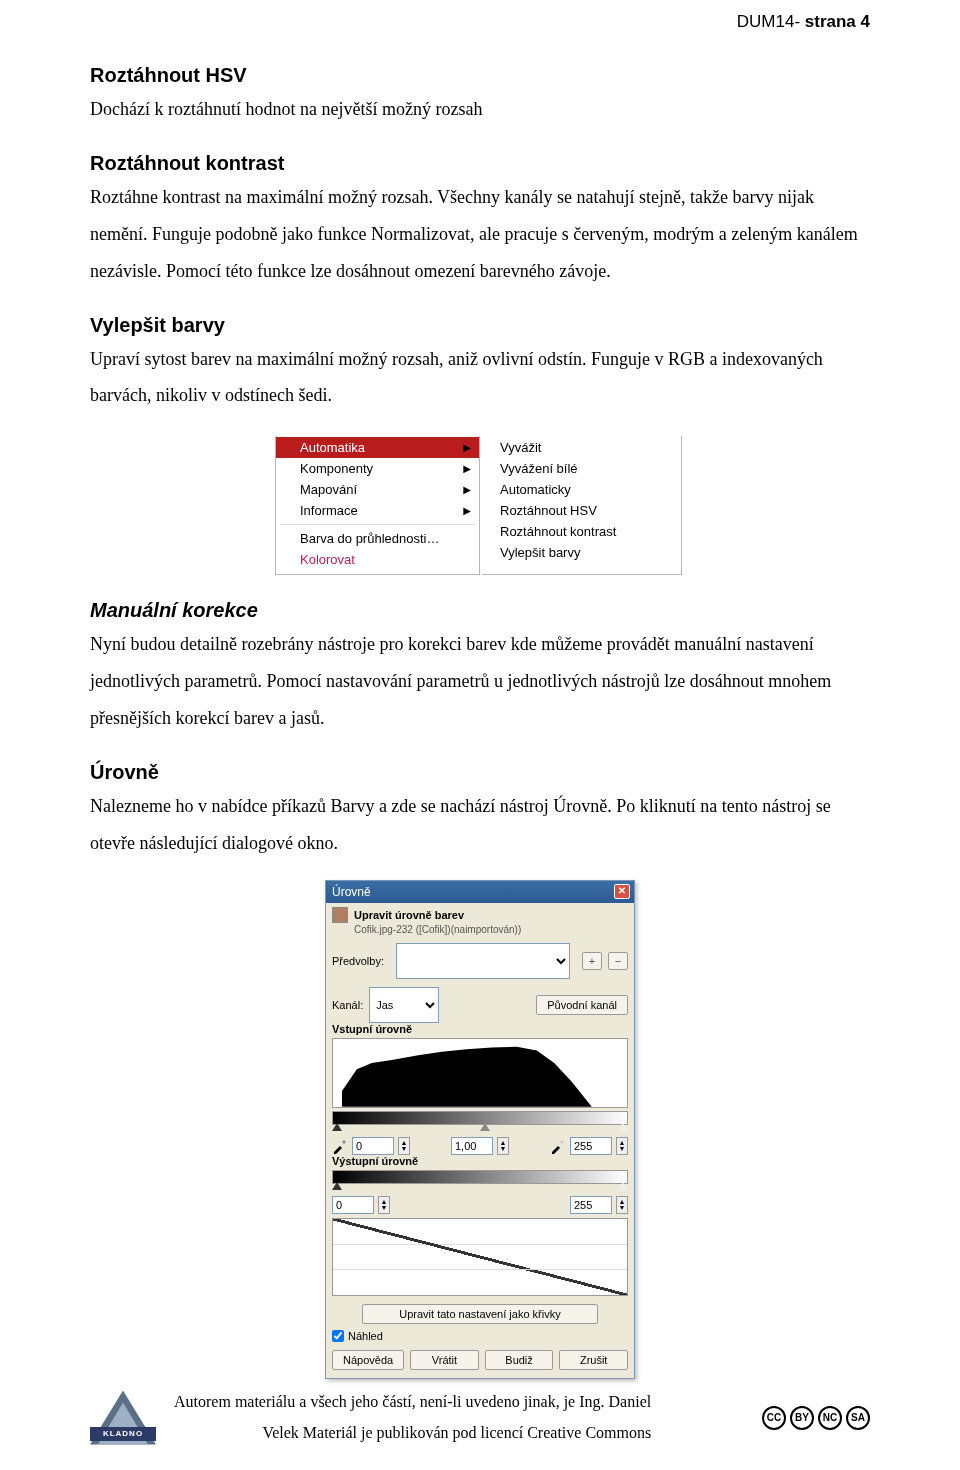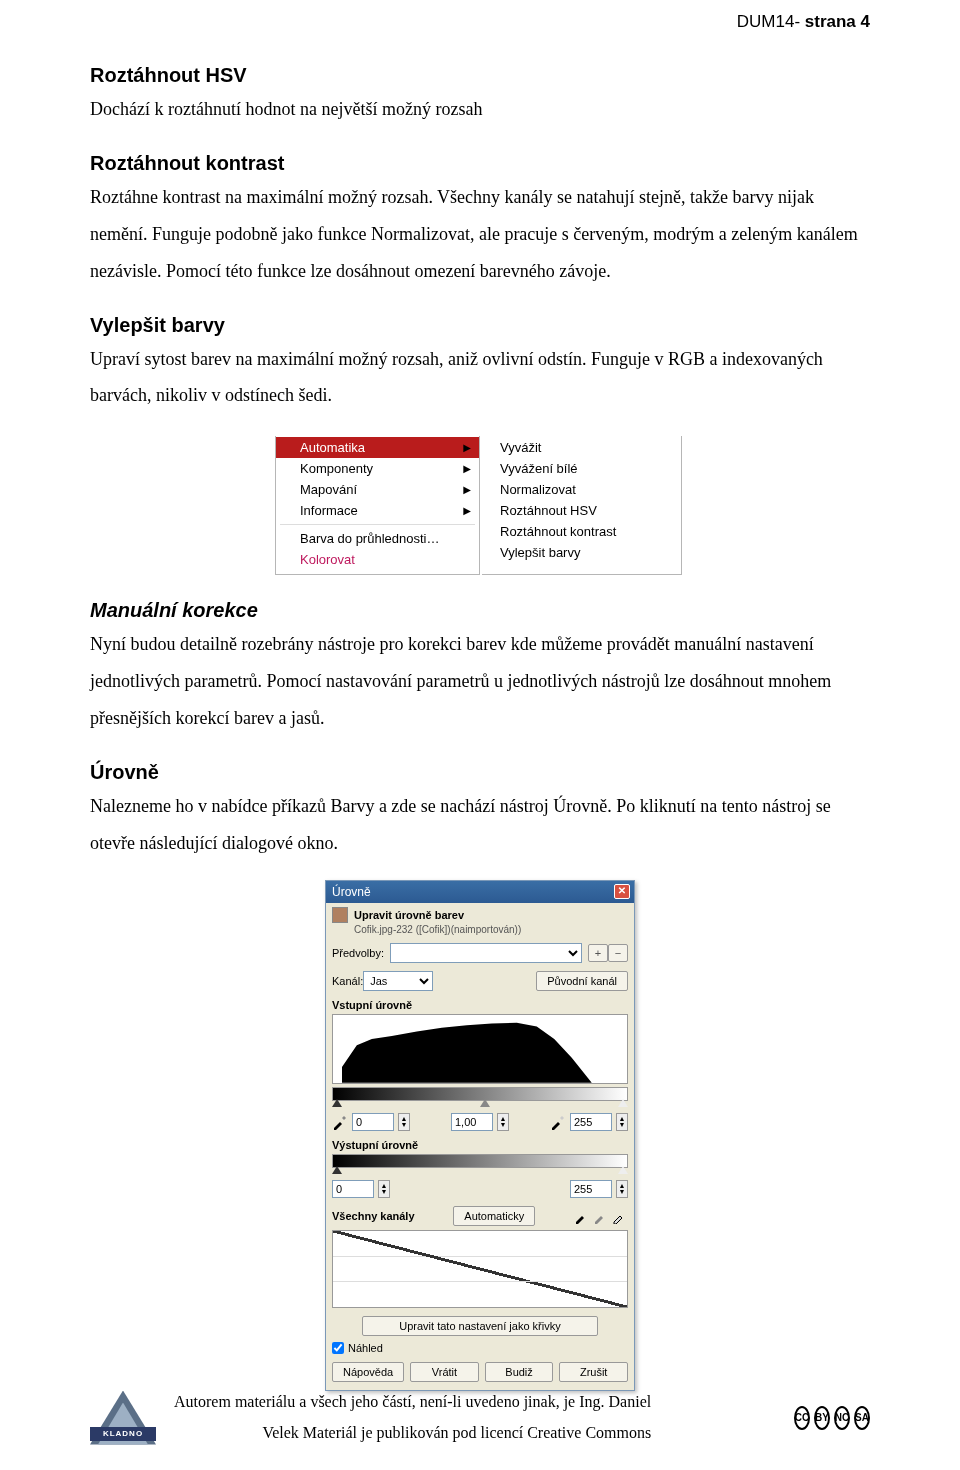--- a/index.html
+++ b/index.html
@@ -114,36 +114,36 @@
   }
   .dlg-body { padding: 4px 6px 8px 6px; }
   .titleline {
     display:flex; align-items:center; gap:6px;
     font-weight:700;
   }
   .thumb {
     width:16px;height:16px;background:#b08060;border:1px solid #888;
   }
   .subline { color:#555; font-size:10px; padding-left:22px; margin-top:1px; }
-  .row { display:flex; align-items:center; margin-top:8px; }
+  .row { display:flex; align-items:center; gap:6px; margin-top:8px; }
   .iconbtn {
     width:20px;height:18px;border:1px solid #999;background:#f5f3ea;
     border-radius:2px;display:inline-flex;align-items:center;justify-content:center;
     font-size:11px;color:#555;
   }
   .row.between { justify-content:space-between; }
   select.combo {
-    height:20px;border:1px solid #7f9db9;font-size:11px;background:#fff;
+    height:36px;border:1px solid #7f9db9;font-size:11px;background:#fff;
     padding:0 2px;
   }
   .btn {
     height:20px;border:1px solid #999;background:#f5f3ea;border-radius:2px;
     padding:0 10px;font-size:11px;
   }
-  .section-label { font-weight:700; margin-top:8px; display:block; }
+  .section-label { font-weight:700; display:block; }
   .histogram {
     height:70px; width:100%;
     background:#fff;border:1px solid #999;
     position:relative;overflow:hidden;
     margin-top:3px;
   }
   .hist-fill {
     position:absolute;left:3%;right:12%;bottom:0;height:92%;
     background:#000;
     clip-path: polygon(0% 100%, 0% 75%, 6% 40%, 12% 30%, 20% 25%, 30% 18%, 40% 12%, 50% 8%, 60% 5%, 70% 4%, 78% 10%, 85% 30%, 92% 60%, 100% 100%);
@@ -192,21 +192,21 @@
   }
   .logo {
     width:66px;height:54px;position:relative;
   }
   .logo .tri1{position:absolute;inset:0;clip-path:polygon(50% 0,100% 100%,0 100%);background:#5b6f87;}
   .logo .tri2{position:absolute;left:8px;right:8px;top:12px;bottom:0;clip-path:polygon(50% 0,100% 100%,0 100%);background:#9db0c4;}
   .logo .band{position:absolute;left:0;right:0;bottom:4px;height:14px;background:#2b3a66;color:#fff;font:700 8px/14px Arial;letter-spacing:1px;text-align:center;}
   .footer-text { font-size:16px; line-height:1.9;text-align:right; }
   .cc-icons { display:flex; gap:4px; margin-left:auto; }
   .cc {
-    width:16px;height:24px;border:2px solid #000;border-radius:50%;
+    width:24px;height:24px;border:2px solid #000;border-radius:50%;
     display:flex;align-items:center;justify-content:center;
     font:700 10px Arial;
   }
 </style>
 </head>
 <body>
 
 <div class="header-right">
   <span>DUM14- </span><span class="bold">strana 4</span>
 </div>
@@ -244,21 +244,21 @@
       <div class="item">
         <span>Barva do průhlednosti…</span>
       </div>
       <div class="item faded">
         <span>Kolorovat</span>
       </div>
     </div>
   <div class="menu-right" id="menu-right">
       <div class="item">Vyvážit</div>
       <div class="item">Vyvážení bílé</div>
-      <div class="item">Normalizovat</div>
+      <div class="item">Automaticky</div>
       <div class="item">Roztáhnout HSV</div>
       <div class="item">Roztáhnout kontrast</div>
       <div class="item">Vylepšit barvy</div>
     </div>
 </div>
 
 <h2 class="section italic">Manuální korekce</h2>
 <p class="body">Nyní budou detailně rozebrány nástroje pro korekci barev kde můžeme provádět manuální nastavení jednotlivých parametrů. Pomocí nastavování parametrů u jednotlivých nástrojů lze dosáhnout mnohem přesnějších korekcí barev a jasů.</p>
 
 <h2 class="section">Úrovně</h2>
@@ -331,41 +331,20 @@
       <span class="handle" style="left:calc(100% - 10px);border-bottom-color:#eee"></span>
     </div>
     <div class="inputs-row">
       <input class="num" value="0" style="">
       <span class="spin">▲<br>▼</span>
       <span class="spacer"></span>
       <input class="num" value="255" style="">
       <span class="spin">▲<br>▼</span>
     </div>
 
-    <div class="row between" style="align-items:center">
-      <span class="section-label" style="margin-top:0">Všechny kanály</span>
-      <button class="btn">Automaticky</button>
-      <span style="display:flex;gap:3px">
-        <span class="picker">
-            <svg viewBox="0 0 16 16">
-              <path d="M2 14l6-6 2 2-6 6H2v-2z" fill="#000"></path>
-            </svg>
-          </span>
-        <span class="picker">
-            <svg viewBox="0 0 16 16">
-              <path d="M2 14l6-6 2 2-6 6H2v-2z" fill="#888"></path>
-            </svg>
-          </span>
-        <span class="picker">
-            <svg viewBox="0 0 16 16">
-              <path d="M2 14l6-6 2 2-6 6H2v-2z" fill="#ddd" stroke="#000"></path>
-            </svg>
-          </span>
-      </span>
-    </div>
 
     <div class="curves-graph">
         <div class="curves-diag"></div>
       </div>
     <div class="row" style="justify-content:center">
       <button class="btn" style="width:80%">Upravit tato nastavení jako křivky</button>
     </div>
 
     <label class="check">
       <input type="checkbox" checked="" style="">

